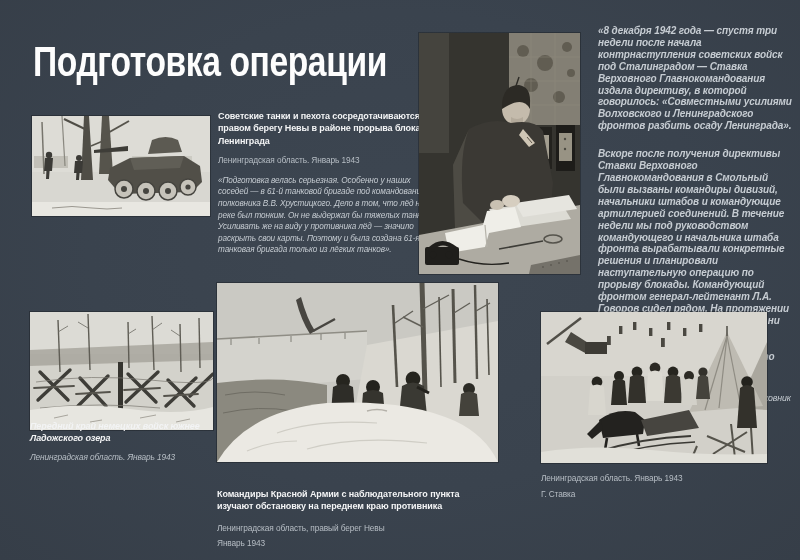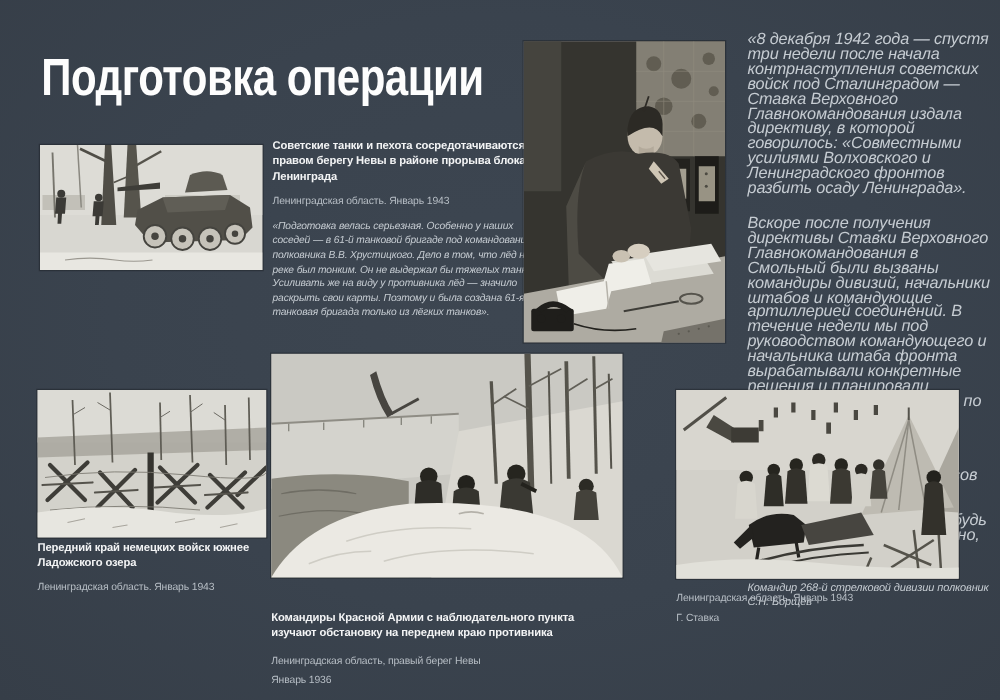--- a/index.html
+++ b/index.html
@@ -24,26 +24,26 @@
 
   .tl-photo{left:32px;top:116px;}
   .tl-text{left:218px;top:110px;width:222px;}
   .tl-text .loc{margin-top:8px;}
   .tl-text .quote{margin-top:9px;width:214px;}
   .tl-text .attr{margin-top:9px;}
 
   .officer-photo{left:419px;top:33px;}
 
   .right-col{left:598px;top:25px;width:196px;}
-  .right-col .quote{font-size:13px;line-height:11.9px;width:196px;}
+  .right-col .quote{font-size:10px;line-height:11.9px;width:196px;font-weight:bold;}
   .right-col .quote + .quote{margin-top:16px;}
   .right-col .attr{font-size:8.8px;line-height:11.5px;margin-top:7px;}
 
   .bl-photo{left:30px;top:312px;}
-  .bl-text{left:30px;top:432px;width:185px;}
+  .bl-text{left:30px;top:420px;width:185px;font-style:italic;}
   .bl-text .loc{margin-top:7px;}
 
   .bc-photo{left:217px;top:283px;}
   .bc-text{left:217px;top:488px;width:256px;}
   .bc-text .loc{margin-top:10px;}
   .bc-text .date{margin-top:5px;}
 
   .br-photo{left:541px;top:312px;}
   .br-text{left:541px;top:466px;width:175px;}
   .br-text .loc{margin-top:7px;}
@@ -277,21 +277,21 @@
       <path d="M60 150 q40 -14 100 -10"></path>
       <path d="M90 166 q50 -14 120 -6"></path>
       <path d="M30 168 q24 -10 50 -10"></path>
     </g>
     <path d="M150 128 q10 -3 20 0" stroke="#b4b1a9" stroke-width="1.4" fill="none"></path>
   </svg>
 
   <div class="abs bc-text">
     <div class="cap-bold">Командиры Красной Армии с наблюдательного пункта изучают обстановку на переднем краю противника</div>
     <div class="loc">Ленинградская область, правый берег Невы</div>
-    <div class="loc date">Январь 1936</div>
+    <div class="loc date">Январь 1943</div>
   </div>
 
   <svg class="abs photo br-photo" width="226" height="151" viewBox="0 0 226 151" role="img">
     <rect width="226" height="151" fill="#d2d0c9"></rect>
     <rect width="226" height="64" fill="#d8d6cf"></rect>
 
     <path d="M6 32 L40 6" stroke="#514f48" stroke-width="2.4"></path>
     <path d="M30 20 L52 34 L46 42 L24 30 Z" fill="#4a4841"></path>
     <rect x="44" y="30" width="22" height="12" fill="#3d3b35"></rect>
 

